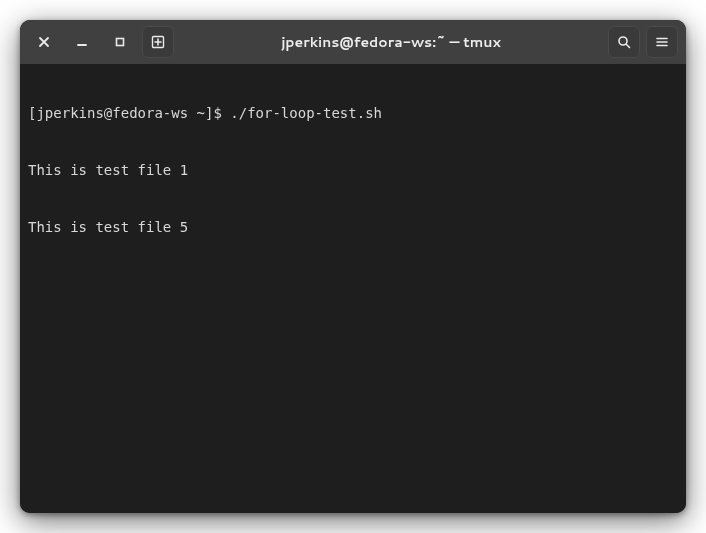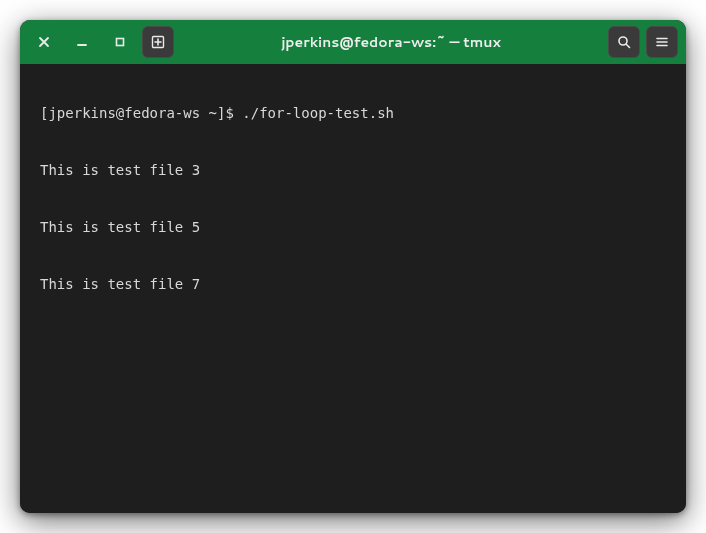--- a/index.html
+++ b/index.html
@@ -21,21 +21,21 @@
       height: 493px;
       background: #1e1e1e;
       border-radius: 10px;
       overflow: hidden;
       box-shadow: 0 8px 30px rgba(0,0,0,0.55), 0 2px 6px rgba(0,0,0,0.4);
       display: flex;
       flex-direction: column;
     }
     .titlebar {
       height: 44px;
-      background: #15803d;
+      background: #404040;
       display: flex;
       align-items: center;
       padding: 0 8px;
       gap: 6px;
       flex-shrink: 0;
     }
     .tb-btn {
       width: 32px;
       height: 32px;
       border-radius: 6px;
@@ -59,21 +59,21 @@
       font-size: 14px;
       font-weight: 600;
       user-select: none;
     }
     .terminal-body {
       flex: 1;
       background: #1e1e1e;
       color: #d8d8d8;
       font-size: 14px;
       line-height: 19px;
-      padding: 2px 6px 0 20px;
+      padding: 2px 6px 0 8px;
       white-space: pre;
       overflow: hidden;
       display: flex;
       flex-direction: column;
       justify-content: flex-end;
     }
     .term-content {
       flex: 1;
     }
     .term-line {
@@ -132,22 +132,21 @@
         <svg width="14" height="14" viewBox="0 0 14 14">
             <path d="M2 3.5 L12 3.5 M2 7 L12 7 M2 10.5 L12 10.5" stroke="#eaeaea" stroke-width="1.6" stroke-linecap="round"></path>
           </svg>
       </span>
     </button>
   </div>
 
   <div class="terminal-body">
     <div class="term-content">
       <span class="term-line"><span>[jperkins@fedora-ws ~]$ </span><span>./for-loop-test.sh</span></span>
-      <span class="term-line">This is test file 3</span>
+      <span class="term-line">This is test file 1</span>
       <span class="term-line">This is test file 5</span>
-      <span class="term-line">This is test file 7</span>
       
     </div>
 
     
   </div>
 
 </div>
 
 </body></html>

